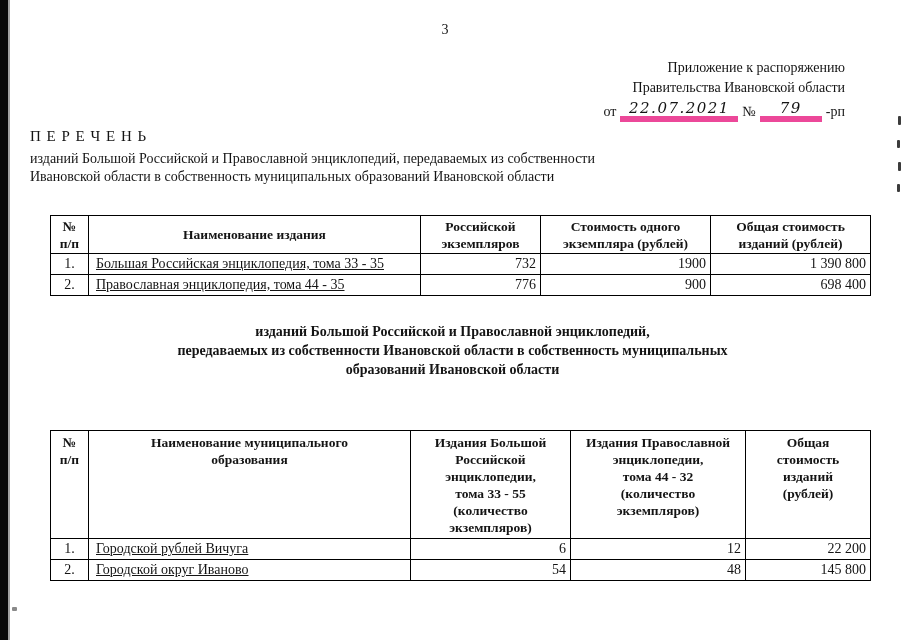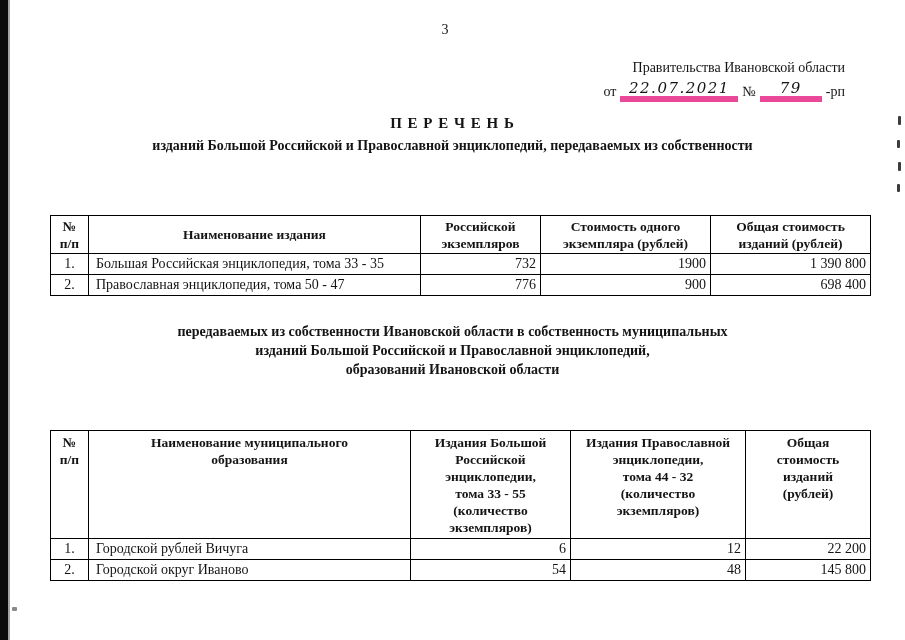--- a/index.html
+++ b/index.html
@@ -52,22 +52,22 @@
   .handwrite {
     font-style: italic;
     font-family: "DejaVu Serif", serif;
     font-size: 15px;
     letter-spacing: 1.5px;
   }
   .bl-date { min-width: 118px; padding: 0 4px; margin: 0 4px; }
   .bl-num  { min-width: 62px;  padding: 0 4px; margin: 0 4px; }
 
   .title-block {
-    position: absolute; top: 114px; left: 30px; width: 845px;
-    text-align: center; font-weight: bold;
+    position: absolute; top: 127px; left: 30px; width: 845px;
+    text-align: left; font-weight: normal;
     font-size: 14px; line-height: 18px;
   }
   .title-main { font-size: 15px; margin-bottom: 5px; letter-spacing: 1px; }
 
   .dist-title {
     position: absolute; top: 322px; left: 30px; width: 845px;
     text-align: center; font-weight: bold;
     font-size: 14px; line-height: 19px;
   }
 
@@ -86,48 +86,50 @@
     font-size: 13.5px;
     line-height: 17px;
   }
   .t1 { top: 215px; left: 50px; width: 820px; }
   .t1 th { height: 38px; vertical-align: middle; }
   .t1 td { height: 21px; }
   .t2 { top: 430px; left: 50px; width: 820px; }
   .t2 th { height: 108px; vertical-align: top; padding-top: 3px; }
   .t2 td { height: 21px; }
   .cell-num  { text-align: center; }
-  .cell-name { text-align: left; padding-left: 7px !important; }
+  .cell-name { text-align: left; padding-left: 7px !important; text-decoration: underline; }
   .cell-val  { text-align: right; }
 </style>
 </head>
 <body>
 
 <div class="page">
 
   <div class="left-bar"></div>
   <div class="left-bar-fuzz"></div>
   <div class="edge-mark em1"></div>
   <div class="edge-mark em2"></div>
   <div class="edge-mark em3"></div>
   <div class="edge-mark em4"></div>
   <div class="edge-mark em5"></div>
 
   <div class="page-number">3</div>
 
   <div class="appendix">
+    <div>Приложение к распоряжению</div>
     <div>Правительства Ивановской области</div>
     <div class="ot-line">
       <span>от</span><span class="blank-line bl-date"><span class="handwrite">22.07.2021</span></span><span>№</span><span class="blank-line bl-num"><span class="handwrite">79</span></span><span>-рп</span>
     </div>
   </div>
 
   <div class="title-block">
     <div class="title-main">П Е Р Е Ч Е Н Ь</div>
     <div>изданий Большой Российской и Православной энциклопедий, передаваемых из собственности</div>
+    <div>Ивановской области в собственность муниципальных образований Ивановской области</div>
   </div>
 
   <table class="doc-table t1">
     <colgroup>
       <col style="width:38px">
         <col style="width:332px">
         <col style="width:120px">
         <col style="width:170px">
         <col style="width:160px">
     </colgroup>
@@ -145,31 +147,31 @@
     </tr>
     <tr>
       <td class="cell-num">1.</td>
       <td class="cell-name">Большая Российская энциклопедия, тома 33 - 35</td>
       <td class="cell-val">732</td>
       <td class="cell-val">1900</td>
       <td class="cell-val">1 390 800</td>
     </tr>
     <tr>
       <td class="cell-num">2.</td>
-      <td class="cell-name">Православная энциклопедия, тома 50 - 47</td>
+      <td class="cell-name">Православная энциклопедия, тома 44 - 35</td>
       <td class="cell-val">776</td>
       <td class="cell-val">900</td>
       <td class="cell-val">698 400</td>
     </tr>
   </tbody>
     </table>
 
   <div class="dist-title">
+    <div>изданий Большой Российской и Православной энциклопедий,</div>
     <div>передаваемых из собственности Ивановской области в собственность муниципальных</div>
-    <div>изданий Большой Российской и Православной энциклопедий,</div>
     <div>образований Ивановской области</div>
   </div>
 
   <table class="doc-table t2">
     <colgroup>
       <col style="width:38px">
         <col style="width:322px">
         <col style="width:160px">
         <col style="width:175px">
         <col style="width:125px">

